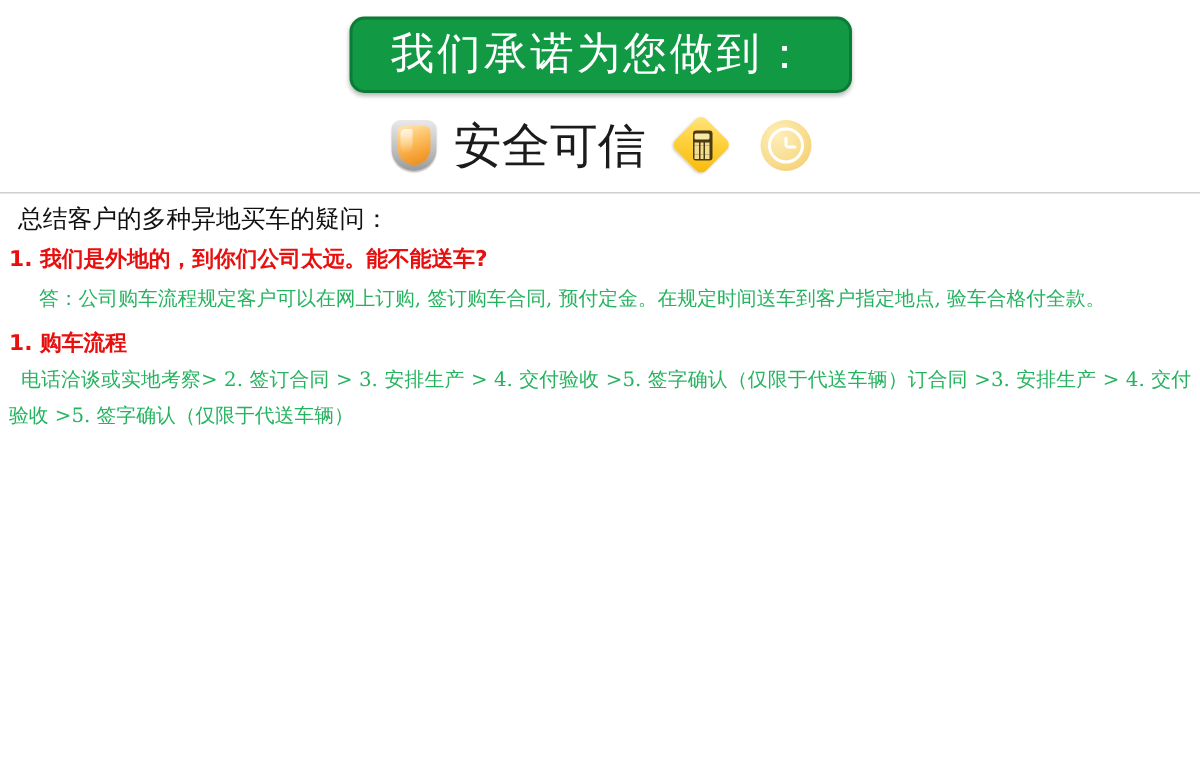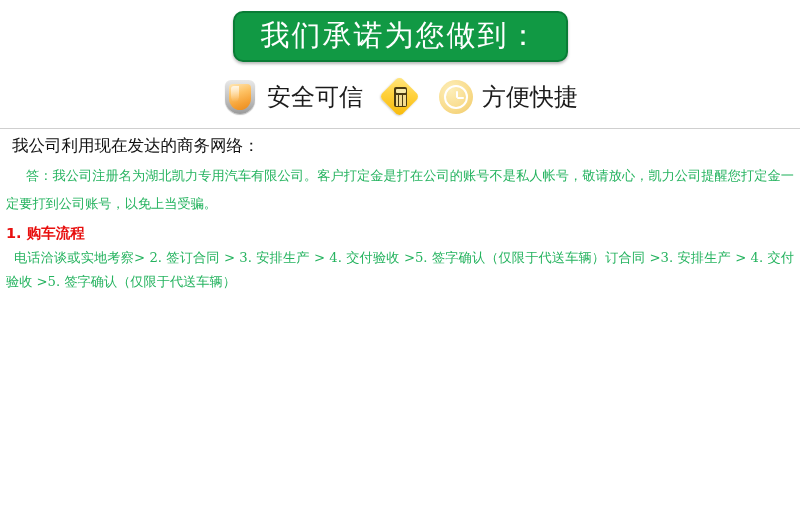--- a/index.html
+++ b/index.html
@@ -57,21 +57,21 @@
     gap: 0px;
     height: 54px;
     margin-top: 4px;
   }
   .feature {
     display: flex;
     align-items: center;
     margin: 0 9px;
   }
   .feature-label {
-    font-size: 24px;
+    font-size: 32px;
     line-height: 26px;
     color: #1b1b1b;
     font-family: "DejaVu Serif", "Liberation Serif", serif;
     margin-left: 7px;
     white-space: nowrap;
   }
   .ficon {
     width: 38px;
     height: 38px;
     position: relative;
@@ -291,34 +291,34 @@
       </span>
     </div>
 
     <div class="feature">
       <span class="ficon">
         <span class="clock-disc"></span>
         <span class="clock-ring"></span>
         <span class="clock-h"></span>
         <span class="clock-m"></span>
       </span>
-      <span class="feature-label">方便快捷</span>
     </div>
 
 
   </div>
 
   <div class="divider"></div>
 
   <div class="content">
 
-    <div class="section-title">我公司利用现在发达的商务网络：</div>
-
-
-
-    <div class="answer">答：我公司注册名为湖北凯力专用汽车有限公司。客户打定金是打在公司的账号不是私人帐号，敬请放心，凯力公司提醒您打定金一定要打到公司账号，以免上当受骗。</div>
+    <div class="section-title">总结客户的多种异地买车的疑问：</div>
+
+    <div class="question">1. 我们是外地的，到你们公司太远。能不能送车?</div>
+    <div class="answer">答：公司购车流程规定客户可以在网上订购, 签订购车合同, 预付定金。在规定时间送车到客户指定地点, 验车合格付全款。</div>
+
+
 
     <div class="question">1. 购车流程</div>
     <div class="flow">电话洽谈或实地考察&gt; 2. 签订合同 &gt; 3. 安排生产 &gt; 4. 交付验收 &gt;5. 签字确认（仅限于代送车辆）订合同 &gt;3. 安排生产 &gt; 4. 交付验收 &gt;5. 签字确认（仅限于代送车辆）</div>
 
   </div>
 
 </div>
 
 </body></html>

